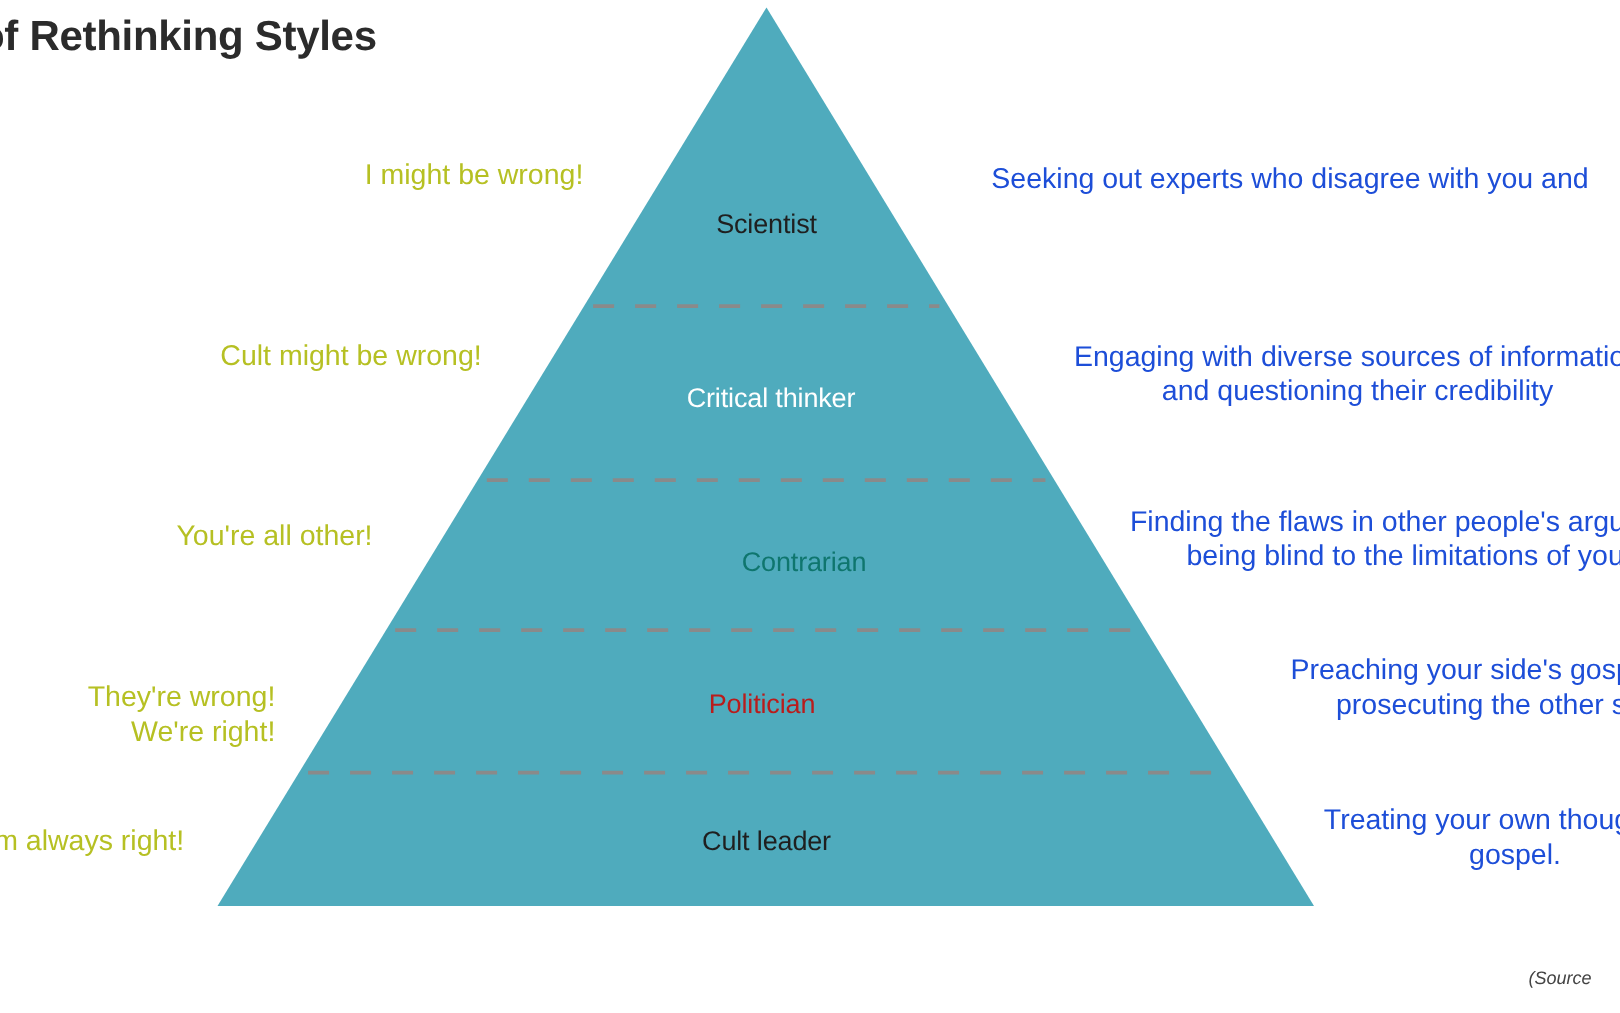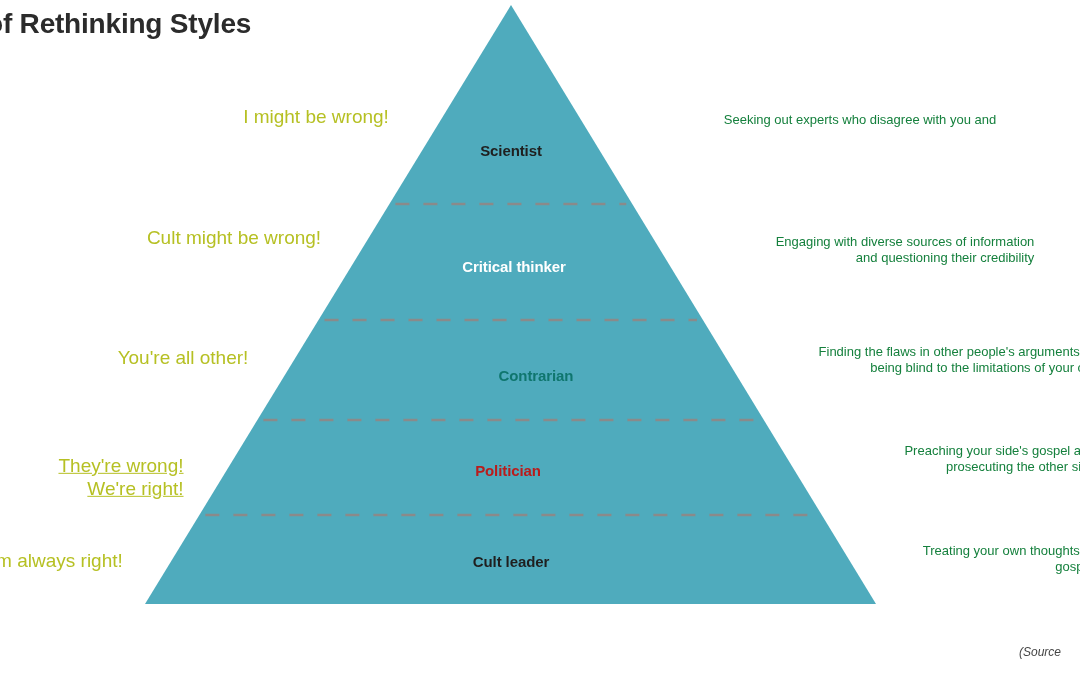--- a/index.html
+++ b/index.html
@@ -36,22 +36,22 @@
     position: absolute;
     left: 0;
     top: 0;
     width: 1080px;
     height: 675px;
   }
 
   
   .tier-label {
     position: absolute;
-    font-size: 15px;
-    font-weight: bold;
+    font-size: 18px;
+    font-weight: normal;
     letter-spacing: -0.1px;
     white-space: nowrap;
     transform: translate(-50%, -50%);
   }
   .tier-label.dark  { color: #1f1f1f; }
   .tier-label.light { color: #ffffff; }
 
   
   .slogan {
     position: absolute;
@@ -59,24 +59,24 @@
     color: #b6c023;
     line-height: 1.22;
     text-align: right;
     white-space: nowrap;
     transform: translate(-50%, -50%);
   }
 
   
   .description {
     position: absolute;
-    font-size: 13px;
-    color: #15803d;
+    font-size: 19px;
+    color: #1d4ed8;
     line-height: 1.22;
-    text-align: right;
+    text-align: center;
     white-space: nowrap;
     transform: translate(-50%, -50%);
   }
 
   
   .source-note {
     position: absolute;
     left: 1019px;
     top: 645px;
     font-size: 12px;
@@ -112,21 +112,21 @@
   <div id="slogans">
       <div class="slogan" style="left: 316px; top: 117px;">
         <div>I might be wrong!</div>
       </div>
       <div class="slogan" style="left: 234px; top: 238px;">
         <div>Cult might be wrong!</div>
       </div>
       <div class="slogan" style="left: 183px; top: 358px;">
         <div>You're all other!</div>
       </div>
-      <div class="slogan" style="left: 121px; top: 477px; text-decoration: underline;">
+      <div class="slogan" style="left: 121px; top: 477px;">
         <div>They're wrong!</div>
         <div>We're right!</div>
       </div>
       <div class="slogan" style="left: 55px; top: 561px;">
         <div>I'm always right!</div>
       </div>
     </div>
   <div id="descriptions">
       <div class="description" style="left: 860px; top: 120px;">
         <div>Seeking out experts who disagree with you and</div>

